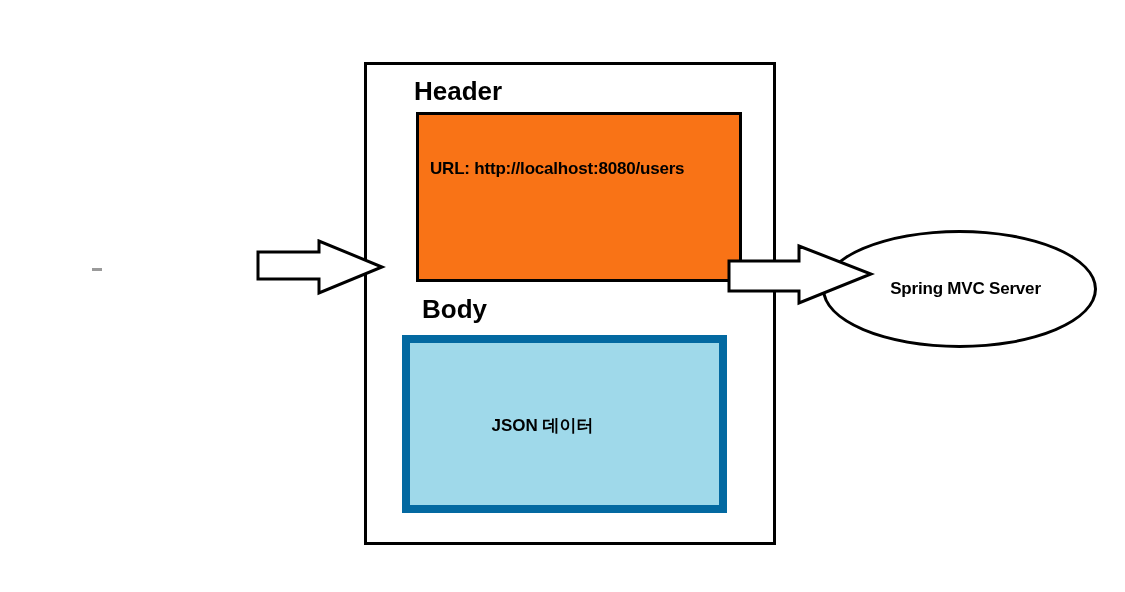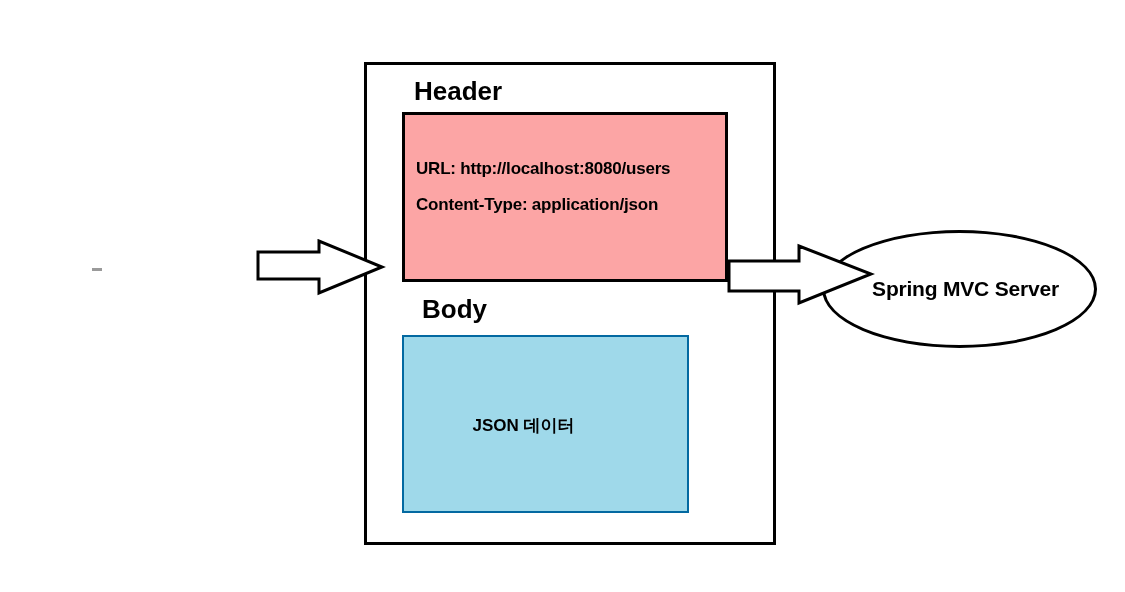--- a/index.html
+++ b/index.html
@@ -31,21 +31,21 @@
   }
   .client-ellipse  { left: 52px;  top: 215px; width: 256px; height: 129px; }
   .server-ellipse  { left: 822px; top: 230px; width: 275px; height: 118px; }
   .client-label {
     font-size: 27px;
     font-weight: bold;
     transform: translateX(-9px);
     white-space: nowrap;
   }
   .server-label {
-    font-size: 21px;
+    font-size: 17px;
     font-weight: bold;
     letter-spacing: -0.2px;
     transform: translateX(6px);
     white-space: nowrap;
   }
 
   
   .request-box {
     left: 364px; top: 62px;
     width: 412px; height: 483px;
@@ -57,40 +57,40 @@
   .section-label {
     font-size: 26px;
     font-weight: bold;
     z-index: 3;
     white-space: nowrap;
   }
   .header-label { left: 414px; top: 76px; }
   .body-label   { left: 422px; top: 294px; }
 
   .header-fields-box {
-    left: 402px; top: 112px;
+    left: 416px; top: 112px;
     width: 326px; height: 170px;
     border: 3px solid #000;
     box-sizing: border-box;
-    background: #fca5a5;
+    background: #f97316;
     padding: 36px 16px 0 11px;
     z-index: 3;
   }
   .header-field-line {
     font-size: 17px;
     font-weight: bold;
     line-height: 36px;
     letter-spacing: -0.2px;
     white-space: nowrap;
   }
 
   .body-json-box {
     left: 402px; top: 335px;
-    width: 287px; height: 178px;
-    border: 2px solid #0369a1;
+    width: 325px; height: 178px;
+    border: 8px solid #0369a1;
     box-sizing: border-box;
     background: #9FD9EA;
     display: flex;
     align-items: center;
     justify-content: center;
     z-index: 3;
   }
   .body-json-label {
     font-size: 17px;
     font-weight: 600;
@@ -122,21 +122,20 @@
   <svg class="abs arrow-svg left-arrow" width="130" height="58" viewBox="0 0 130 58">
     <polygon points="2,13 63,13 63,2 126,28 63,54 63,40 2,40" fill="#ffffff" stroke="#000000" stroke-width="3" stroke-linejoin="miter"></polygon>
   </svg>
 
   <div class="abs request-box"></div>
 
   <div class="abs section-label header-label">Header</div>
 
   <div class="abs header-fields-box">
     <div class="header-field-line">URL: http://localhost:8080/users</div>
-    <div class="header-field-line">Content-Type: application/json</div>
   </div>
 
   <div class="abs section-label body-label">Body</div>
 
   <div class="abs body-json-box">
     <span class="body-json-label">JSON 데이터</span>
   </div>
 
   <svg class="abs arrow-svg right-arrow" width="148" height="63" viewBox="0 0 148 63">
     <polygon points="2,18 72,18 72,3 144,31 72,60 72,48 2,48" fill="#ffffff" stroke="#000000" stroke-width="3" stroke-linejoin="miter"></polygon>

